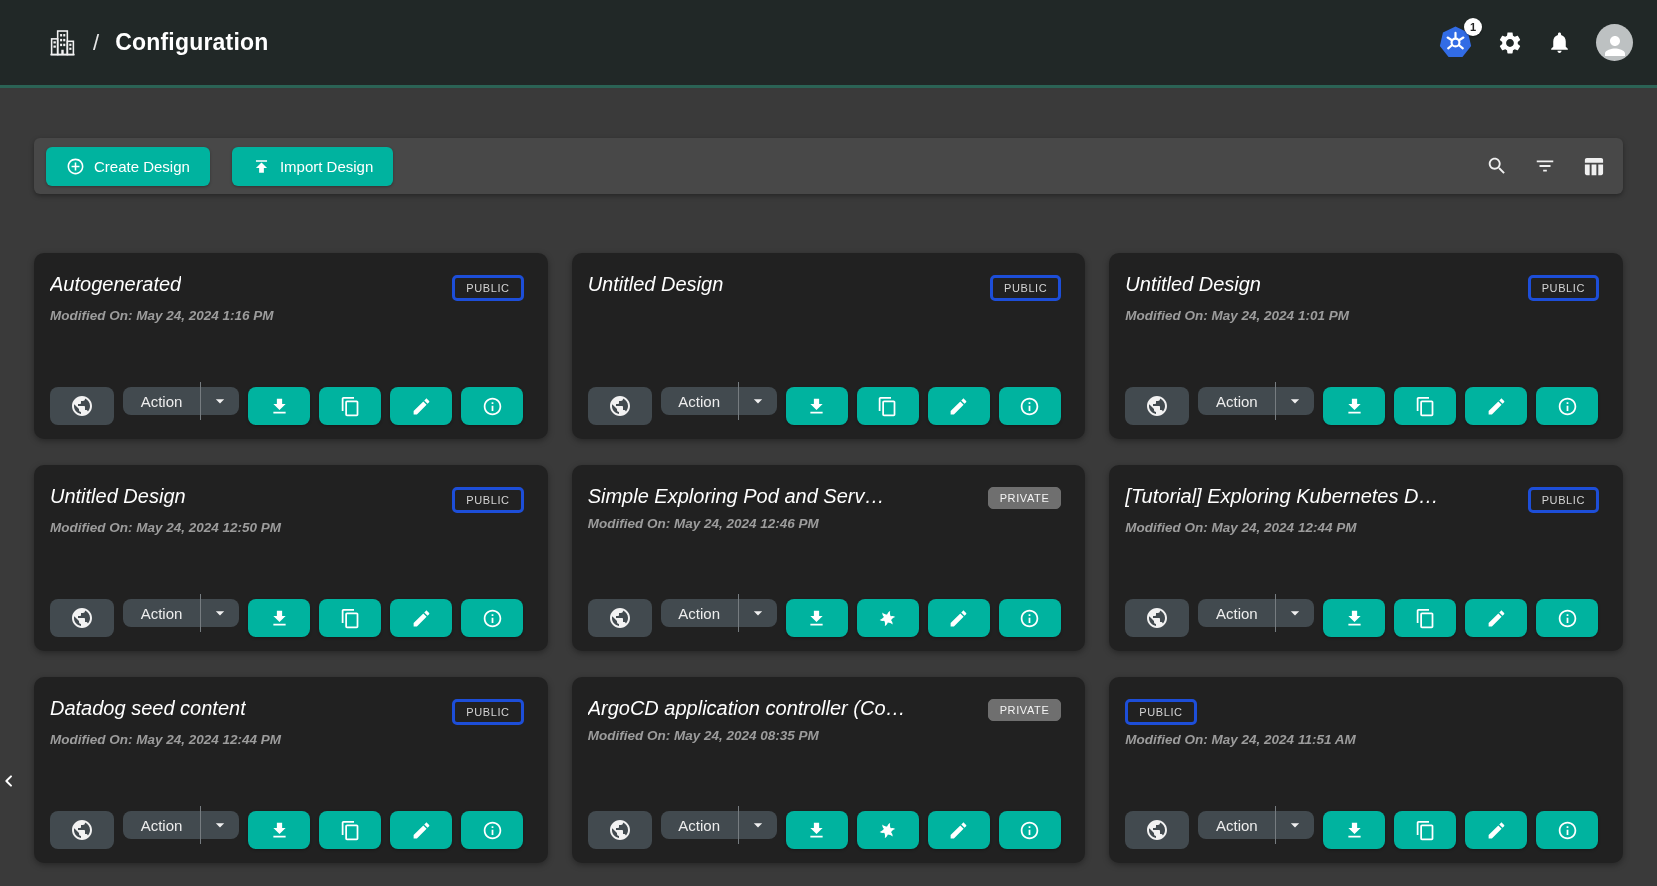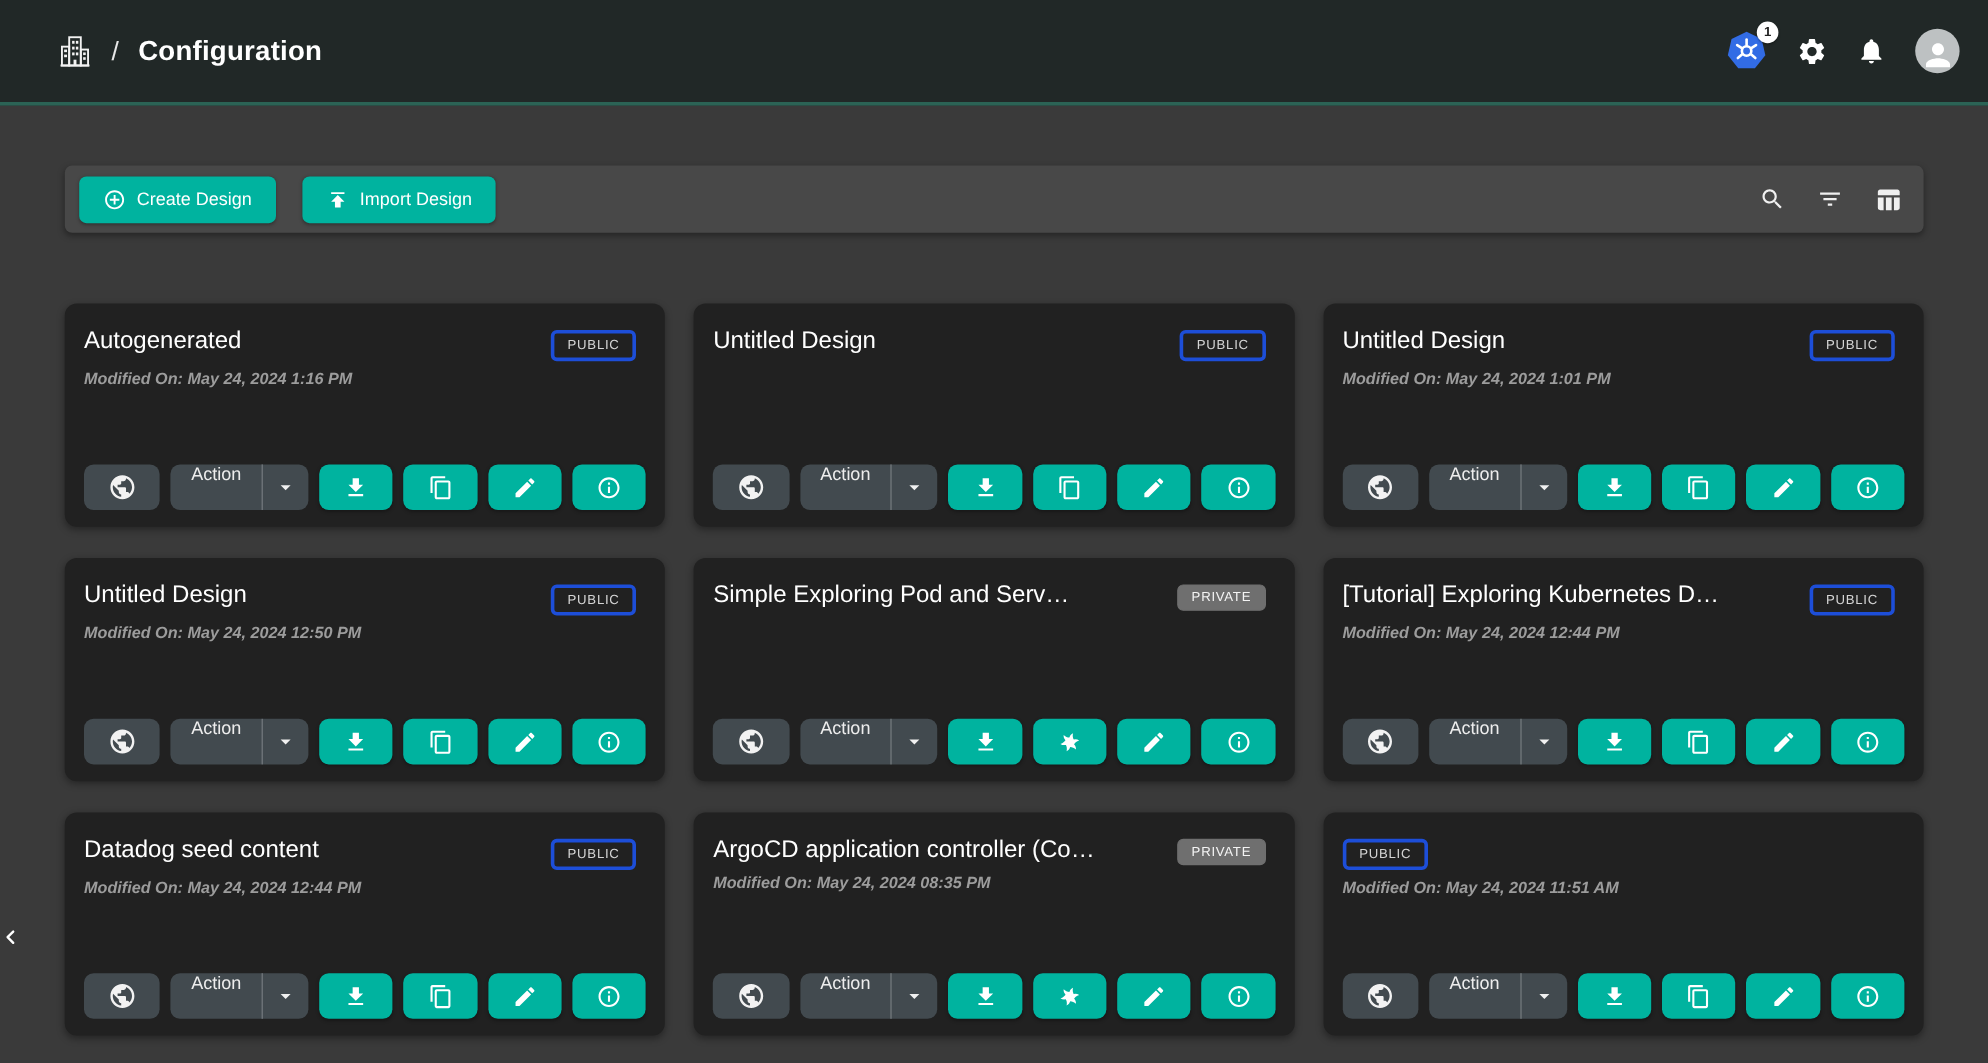--- a/index.html
+++ b/index.html
@@ -21,44 +21,44 @@
   .crumb h1{color:var(--text-primary);font-size:23px;font-weight:700;letter-spacing:.2px;}
   .icon-wrap{display:inline-flex;align-items:center;justify-content:center;cursor:pointer;background:none;border:none;}
   .header-right{display:flex;align-items:center;gap:24px;}
   .k8s-wrap{position:relative;display:inline-flex;}
   .k8s-badge{position:absolute;top:-7px;right:-9px;width:18px;height:18px;border-radius:50%;
     background:#fff;color:#222;font-size:11px;font-weight:700;display:flex;align-items:center;justify-content:center;
     box-shadow:0 1px 2px rgba(0,0,0,.4);}
   .avatar{width:37px;height:37px;border-radius:50%;background:#bdc1c2;display:flex;align-items:flex-end;justify-content:center;overflow:hidden;cursor:pointer;}
 
   
-  .main{padding:0 54px;}
+  .main{padding:0 34px;}
   .toolbar{margin-top:50px;height:56px;background:var(--toolbar-bg);border-radius:6px;
     box-shadow:0 2px 5px rgba(0,0,0,.35);display:flex;align-items:center;padding:0 16px 0 12px;gap:22px;}
   .btn-teal{height:39px;background:var(--accent);color:#fff;border:none;border-radius:6px;
     font-size:15px;display:inline-flex;align-items:center;gap:9px;padding:0 20px;cursor:pointer;
     box-shadow:0 1px 3px rgba(0,0,0,.3);}
   .toolbar .spacer{flex:1;}
   .tool-icon-btn{background:none;border:none;cursor:pointer;display:inline-flex;padding:2px;}
 
   
   .grid{margin-top:59px;display:grid;grid-template-columns:repeat(3,1fr);column-gap:24px;row-gap:26px;}
   .card{position:relative;height:186px;background:var(--card-bg);border-radius:10px;
     padding:20px 24px 14px 16px;box-shadow:0 2px 6px rgba(0,0,0,.35);}
   .card-head{display:flex;align-items:flex-start;justify-content:space-between;gap:10px;}
-  .title{color:var(--text-primary);font-size:20px;font-weight:500;white-space:nowrap;overflow:hidden;text-overflow:ellipsis;}
+  .title{color:var(--text-primary);font-size:20px;font-weight:500;white-space:nowrap;overflow:hidden;text-overflow:ellipsis;font-style:italic;}
   .badge{flex:none;margin-top:2px;font-size:11px;letter-spacing:.6px;padding:4px 11px;border-radius:5px;font-weight:400;}
   .badge.public{border:3px solid #1d4ed8;color:#d4d4d4;background:transparent;}
   .badge.private{border:1px solid var(--private-badge-bg);color:#f4f4f4;background:var(--private-badge-bg);}
   .modified{margin-top:7px;color:var(--text-muted);font-size:13.5px;font-style:italic;font-weight:700;}
   .actions{position:absolute;left:16px;right:16px;bottom:14px;display:flex;gap:9px;}
   .abtn{height:38px;border:none;border-radius:8px;display:inline-flex;align-items:center;justify-content:center;cursor:pointer;}
   .abtn.dark{background:var(--dark-button-bg);width:64px;}
   .abtn.teal{background:var(--accent);width:62px;box-shadow:0 1px 3px rgba(0,0,0,.3);}
-  .split{height:38px;width:116px;background:var(--dark-button-bg);border-radius:8px;display:inline-flex;cursor:pointer;}
+  .split{height:28px;width:116px;background:var(--dark-button-bg);border-radius:8px;display:inline-flex;align-items:center;cursor:pointer;}
   .split .alabel{flex:1;text-align:center;color:#ededed;font-size:15px;}
   .split .divider{width:1px;height:38px;background:#767c80;}
   .split .caret{width:38px;display:flex;align-items:center;justify-content:center;}
 
   
   .drawer-toggle{position:absolute;left:1px;top:770px;cursor:pointer;display:flex;}
 </style>
 </head>
 <body>
 
@@ -342,20 +342,21 @@
         </svg>
       </button>
     </div>
   </div>
 
   <div class="card">
     <div class="card-head">
       <div class="title">Simple Exploring Pod and Serv…</div>
       <span class="badge private">PRIVATE</span>
     </div>
+    <div class="modified">Modified On: May 24, 2024 12:46 PM</div>
     <div class="actions">
       <button class="abtn dark">
         <svg width="24" height="24" viewBox="0 0 24 24" fill="#f2f2f2">
           <path d="M12 2C6.48 2 2 6.48 2 12s4.48 10 10 10 10-4.48 10-10S17.52 2 12 2zm-1 17.93c-3.95-.49-7-3.85-7-7.93 0-.62.08-1.21.21-1.79L9 15v1c0 1.1.9 2 2 2v1.93zm6.9-2.54c-.26-.81-1-1.39-1.9-1.39h-1v-3c0-.55-.45-1-1-1H8v-2h2c.55 0 1-.45 1-1V7h2c1.1 0 2-.9 2-2v-.41c2.93 1.19 5 4.06 5 7.41 0 2.08-.8 3.97-2.1 5.39z"></path>
         </svg>
       </button>
       <div class="split">
         <span class="alabel">Action</span>
         <span class="divider"></span>
         <span class="caret">

